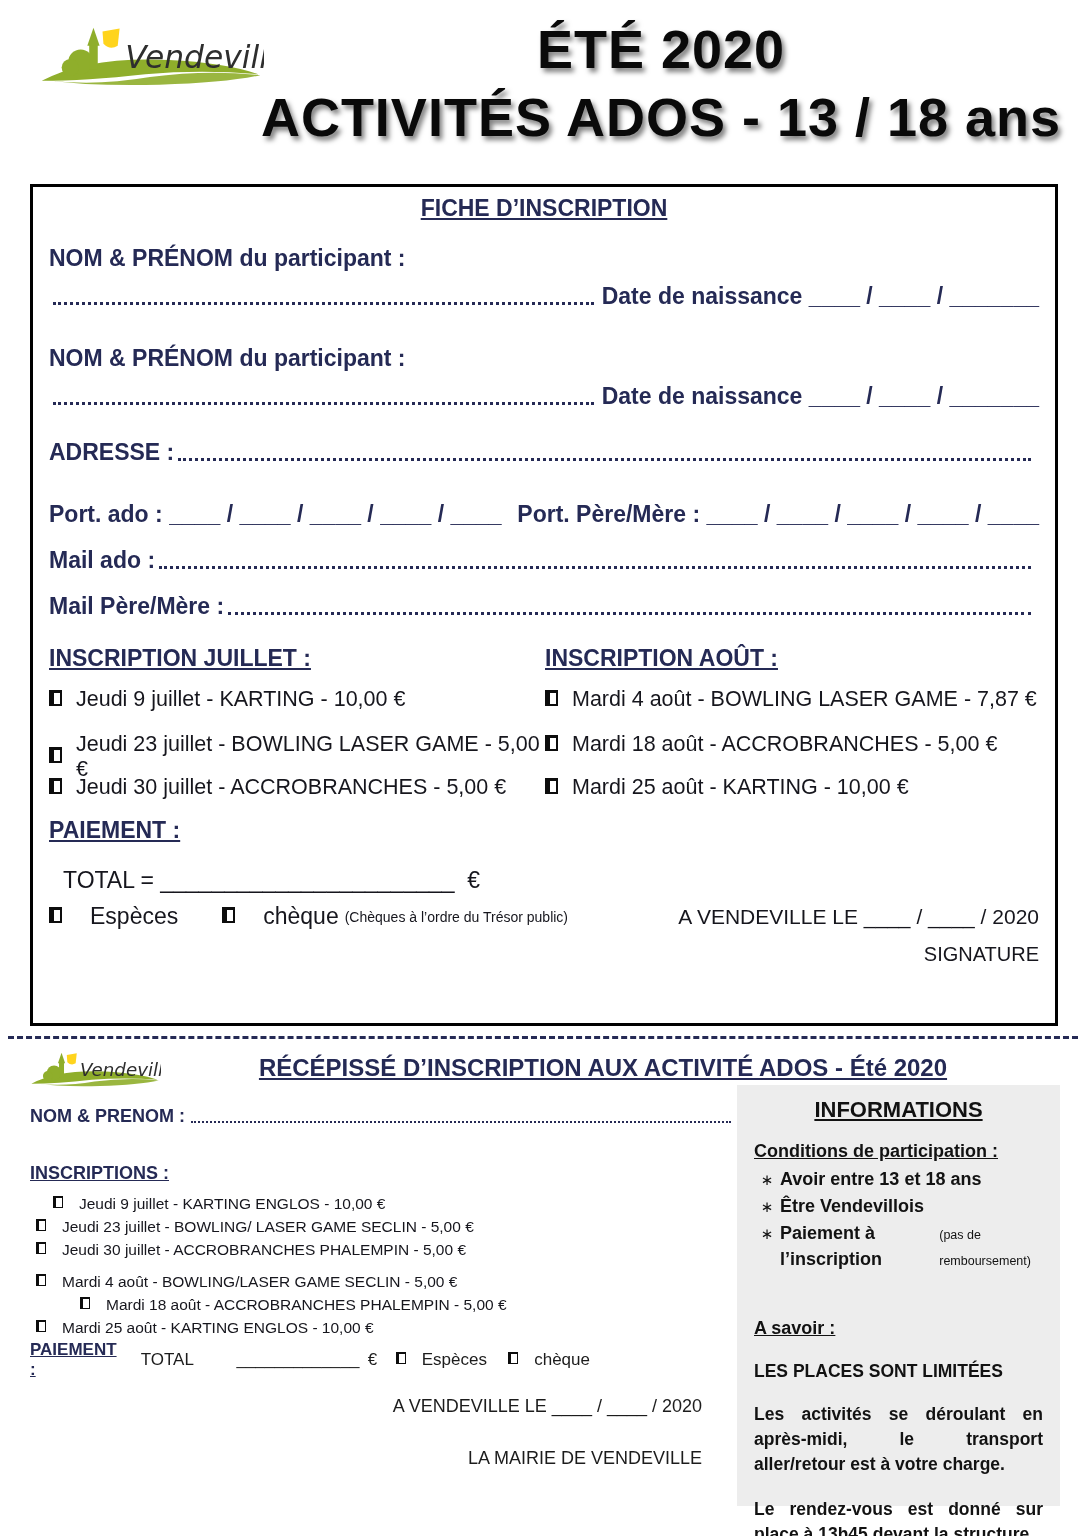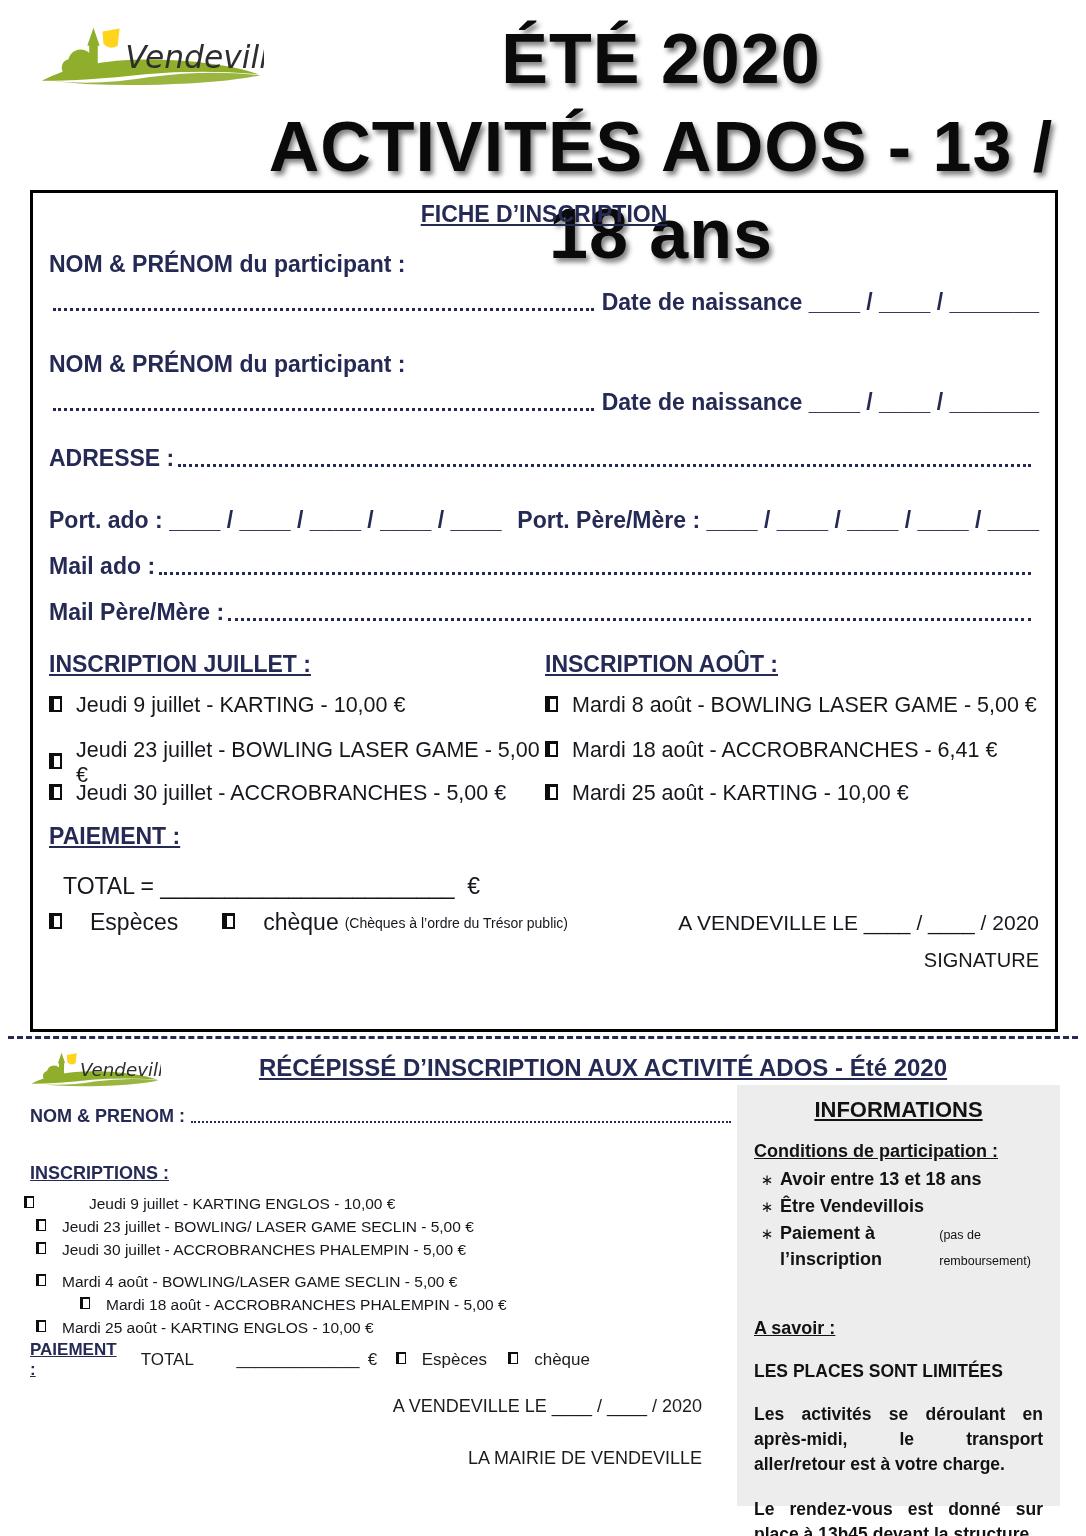--- a/index.html
+++ b/index.html
@@ -6,24 +6,24 @@
     --navy:#252a55; --black:#141414; --green:#8fae2b; --yellow:#ffd41d; --graybox:#ededed;
   }
   *{box-sizing:border-box; margin:0; padding:0;}
   html,body{background:#fff;}
   body{width:1086px; font-family:"Liberation Sans", sans-serif; color:var(--navy);}
   .page{position:relative; width:1086px; height:1536px; background:#fff; overflow:hidden;}
 
   
   .logo-main{position:absolute; left:36px; top:20px;}
   .titles{position:absolute; left:250px; right:14px; top:16px; text-align:center; color:#0a0a0a;}
-  .title-line{font-weight:bold; font-size:70px; line-height:1.25; letter-spacing:1px;
+  .title-line{font-weight:bold; font-size:54px; line-height:1.25; letter-spacing:1px;
     text-shadow:3px 4px 5px rgba(0,0,0,.5);}
   
-  .form-box{position:absolute; left:30px; top:190px; width:1028px; height:842px;
+  .form-box{position:absolute; left:30px; top:184px; width:1028px; height:842px;
     border:3px solid #000; font-weight:bold; font-size:23px;}
   .fr{position:absolute; left:16px; right:16px; display:flex; align-items:flex-end;}
   .form-title{justify-content:center; font-size:23px;}
   .underline{text-decoration:underline;}
   .dots{flex:1 1 auto; border-bottom:3px dotted var(--navy); margin:0 8px 5px 4px; min-width:40px;}
   .blank{white-space:nowrap;}
   .cb{display:inline-block; width:13px; height:16px; border:2px solid #0d0d0d;
       border-left-width:5px; border-top-width:3px; margin-right:14px; flex:0 0 auto;
       background:#fff; position:relative; top:-2px;}
   .cb.small{width:10px; height:12px; border-width:1.5px; border-left-width:3.5px; border-top-width:2px; margin-right:16px;}
@@ -137,25 +137,25 @@
     <div class="fr item" style="top:588px; width:496px;">
       <span class="cb"></span>
       <span>Jeudi 30 juillet - ACCROBRANCHES - 5,00 €</span>
     </div>
 
     <div class="fr col-right" style="top:458px;">
       <span class="underline">INSCRIPTION AOÛT :</span>
     </div>
     <div class="fr col-right item" style="top:500px;">
       <span class="cb"></span>
-      <span>Mardi 8 août - BOWLING LASER GAME - 5,00 €</span>
+      <span>Mardi 4 août - BOWLING LASER GAME - 7,87 €</span>
     </div>
     <div class="fr col-right item" style="top:545px;">
       <span class="cb"></span>
-      <span>Mardi 18 août - ACCROBRANCHES - 6,41 €</span>
+      <span>Mardi 18 août - ACCROBRANCHES - 5,00 €</span>
     </div>
     <div class="fr col-right item" style="top:588px;">
       <span class="cb"></span>
       <span>Mardi 25 août - KARTING - 10,00 €</span>
     </div>
 
     <div class="fr" style="top:630px;">
       <span class="underline">PAIEMENT :</span>
     </div>
     <div class="fr plain" style="top:680px;">
@@ -215,21 +215,21 @@
 
     <div class="r-row" style="left:30px; top:58px; width:703px; font-weight:bold;">
       <span>NOM  &amp; PRENOM :</span>
       <span class="r-dots"></span>
     </div>
 
     <div class="r-row" style="left:30px; top:115px; font-weight:bold;justify-content:flex-end;">
       <span class="underline">INSCRIPTIONS :</span>
     </div>
 
-    <div class="r-row r-item" style="left:24px; top:144px;gap:39px;">
+    <div class="r-row r-item" style="left:53px; top:144px;">
       <span class="cb small"></span>
       <span>Jeudi 9 juillet - KARTING ENGLOS - 10,00 €</span>
     </div>
     <div class="r-row r-item" style="left:36px; top:167px;">
       <span class="cb small"></span>
       <span>Jeudi 23 juillet - BOWLING/ LASER GAME SECLIN - 5,00 €</span>
     </div>
     <div class="r-row r-item" style="left:36px; top:190px;">
       <span class="cb small"></span>
       <span>Jeudi 30 juillet - ACCROBRANCHES PHALEMPIN - 5,00 €</span>

